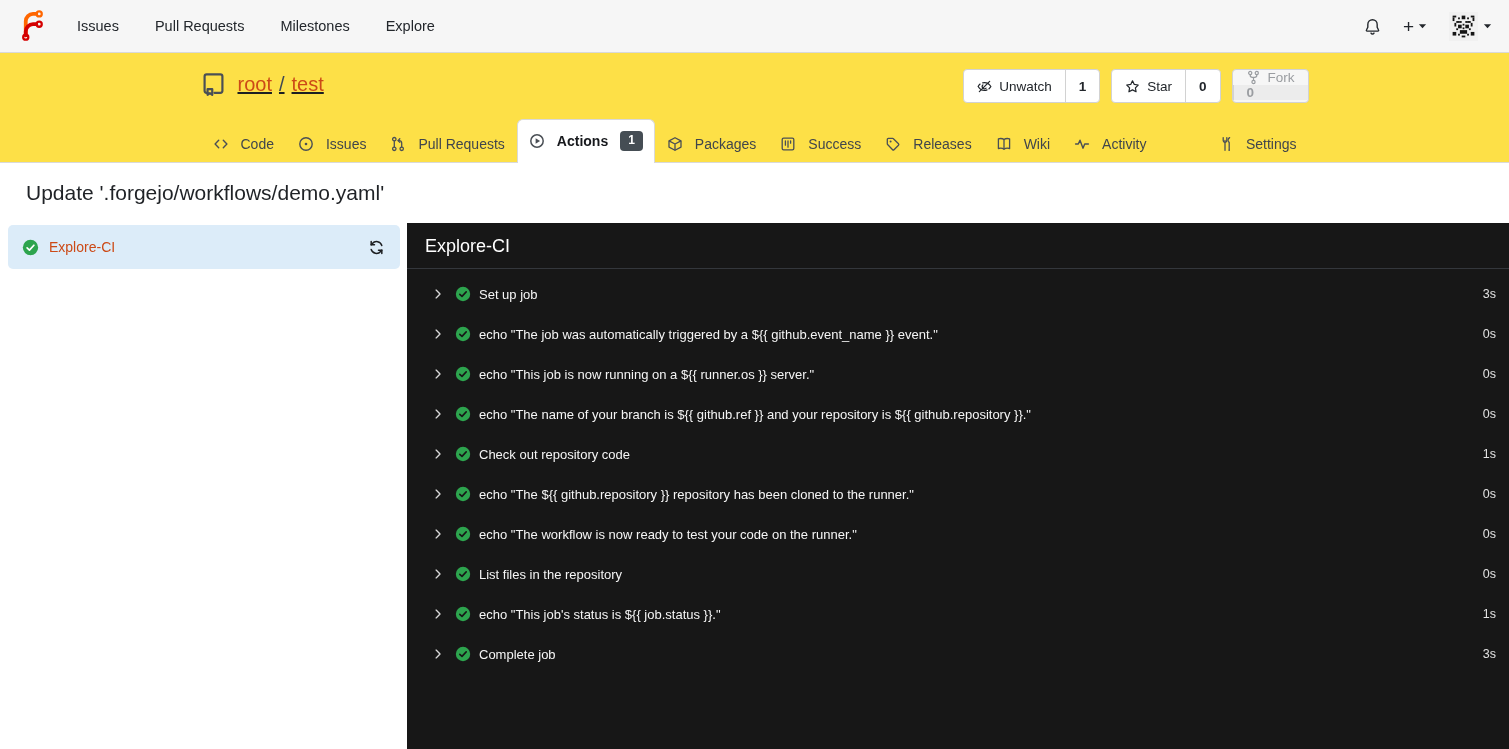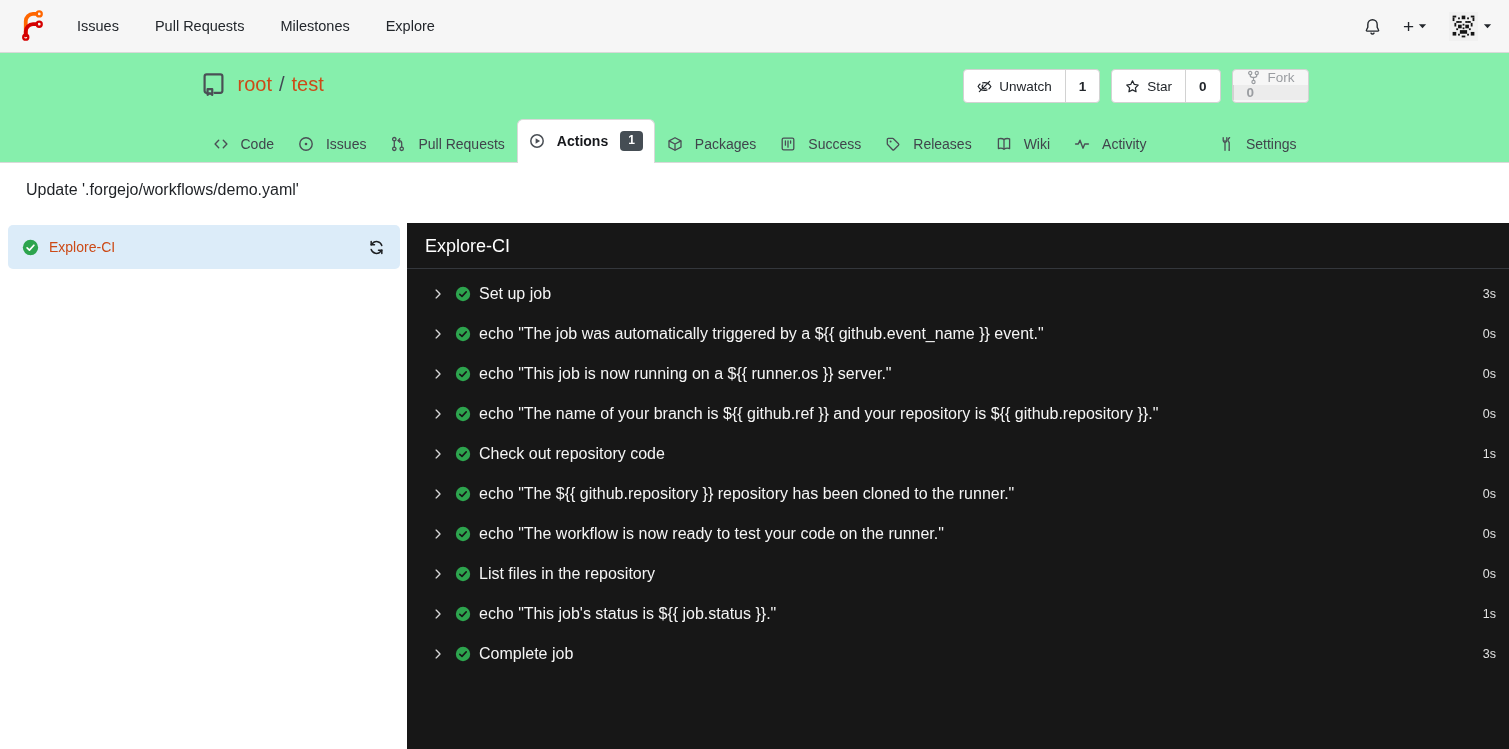--- a/index.html
+++ b/index.html
@@ -27,23 +27,24 @@
   .nav-right { margin-left: auto; display: flex; align-items: center; gap: 22px; }
   .iconbtn { color: #23272c; cursor: pointer; display: flex; align-items: center; gap: 4px; }
   .plus-glyph { font-size: 19px; font-weight: 400; line-height: 1; }
   .caret { width: 9px; height: 6px; }
   .avatar-wrap { display: flex; align-items: center; gap: 5px; cursor: pointer; }
   .avatar { width: 29px; height: 29px; border-radius: 3px; background: #f0f0f0; }
 
   
   .repo-header {
     flex: 0 0 110px; height: 110px;
-    background: #86efac;
+    background: #fde047;
     border-bottom: 1px solid #d9d9d9;
     position: relative;
+    text-decoration: underline;
   }
   .repo-inner { width: 1108px; margin: 0 auto; height: 100%; position: relative; }
   .repo-title-row { display: flex; align-items: center; padding-top: 19px; }
   .repo-icon { color: #4a4f55; margin-right: 12px; }
   .repo-title { font-size: 20px; display: flex; align-items: baseline; gap: 7px; }
   .repo-owner, .repo-name { color: #cc4a17; cursor: pointer; }
   .repo-sep { color: #414853; }
   .repo-actions { position: absolute; right: 0; top: 16px; display: flex; gap: 11px; }
   .btn-group {
     display: flex; border: 1px solid #d2d2d2; border-radius: 4px;
@@ -78,21 +79,21 @@
     padding-bottom: 12px;
   }
   .tab.right { margin-left: auto; }
   .tab-badge {
     background: #454d54; color: #fff; font-size: 12px; font-weight: 600;
     padding: 2px 8px; border-radius: 4px; line-height: 1.3;
   }
 
   
   .run-title-block { flex: 0 0 60px; background: #fff; padding: 18px 26px 0; }
-  .run-title { font-size: 16px; font-weight: 400; color: #1f2226; }
+  .run-title { font-size: 21px; font-weight: 400; color: #1f2226; }
 
   
   .run-body { flex: 1 1 auto; display: flex; min-height: 0; }
   .job-sidebar { width: 407px; flex: 0 0 407px; background: #fff; padding: 2px 7px 0 8px; }
   .job-item {
     height: 44px; border-radius: 5px; background: #dcecf9;
     display: flex; align-items: center; padding: 0 13px 0 14px; cursor: pointer;
   }
   .job-name { margin-left: 10px; font-size: 14px; color: #cc4a17; }
   .job-rerun { margin-left: auto; color: #1d1f22; cursor: pointer; background: none; border: none; padding: 2px; }
@@ -101,21 +102,21 @@
   .log-header { padding: 13px 18px 11px; border-bottom: 1px solid #34373c; }
   .log-job-title { font-size: 18px; font-weight: 500; color: #ffffff; }
   .log-job-status { font-size: 12.5px; color: #a6a6a6; margin-top: 7px; }
   .steps { padding-top: 5px; }
   .step-row {
     height: 40px; display: flex; align-items: center;
     padding: 0 13px 0 25px; cursor: pointer;
   }
   .chev { color: #d8d8d8; flex: 0 0 auto; }
   .step-check { margin: 0 8px 0 11px; flex: 0 0 auto; }
-  .step-label { font-size: 16px; color: #f5f5f5; white-space: nowrap; }
+  .step-label { font-size: 13px; color: #f5f5f5; white-space: nowrap; }
   .step-duration { margin-left: auto; font-size: 12.5px; color: #e2e2e2; }
 
   .check-circle { width: 17px; height: 17px; }
 </style>
 </head>
 <body>
 
 <div class="navbar">
   <div class="logo">
     <svg viewBox="0 0 212 212" width="32" height="32">

